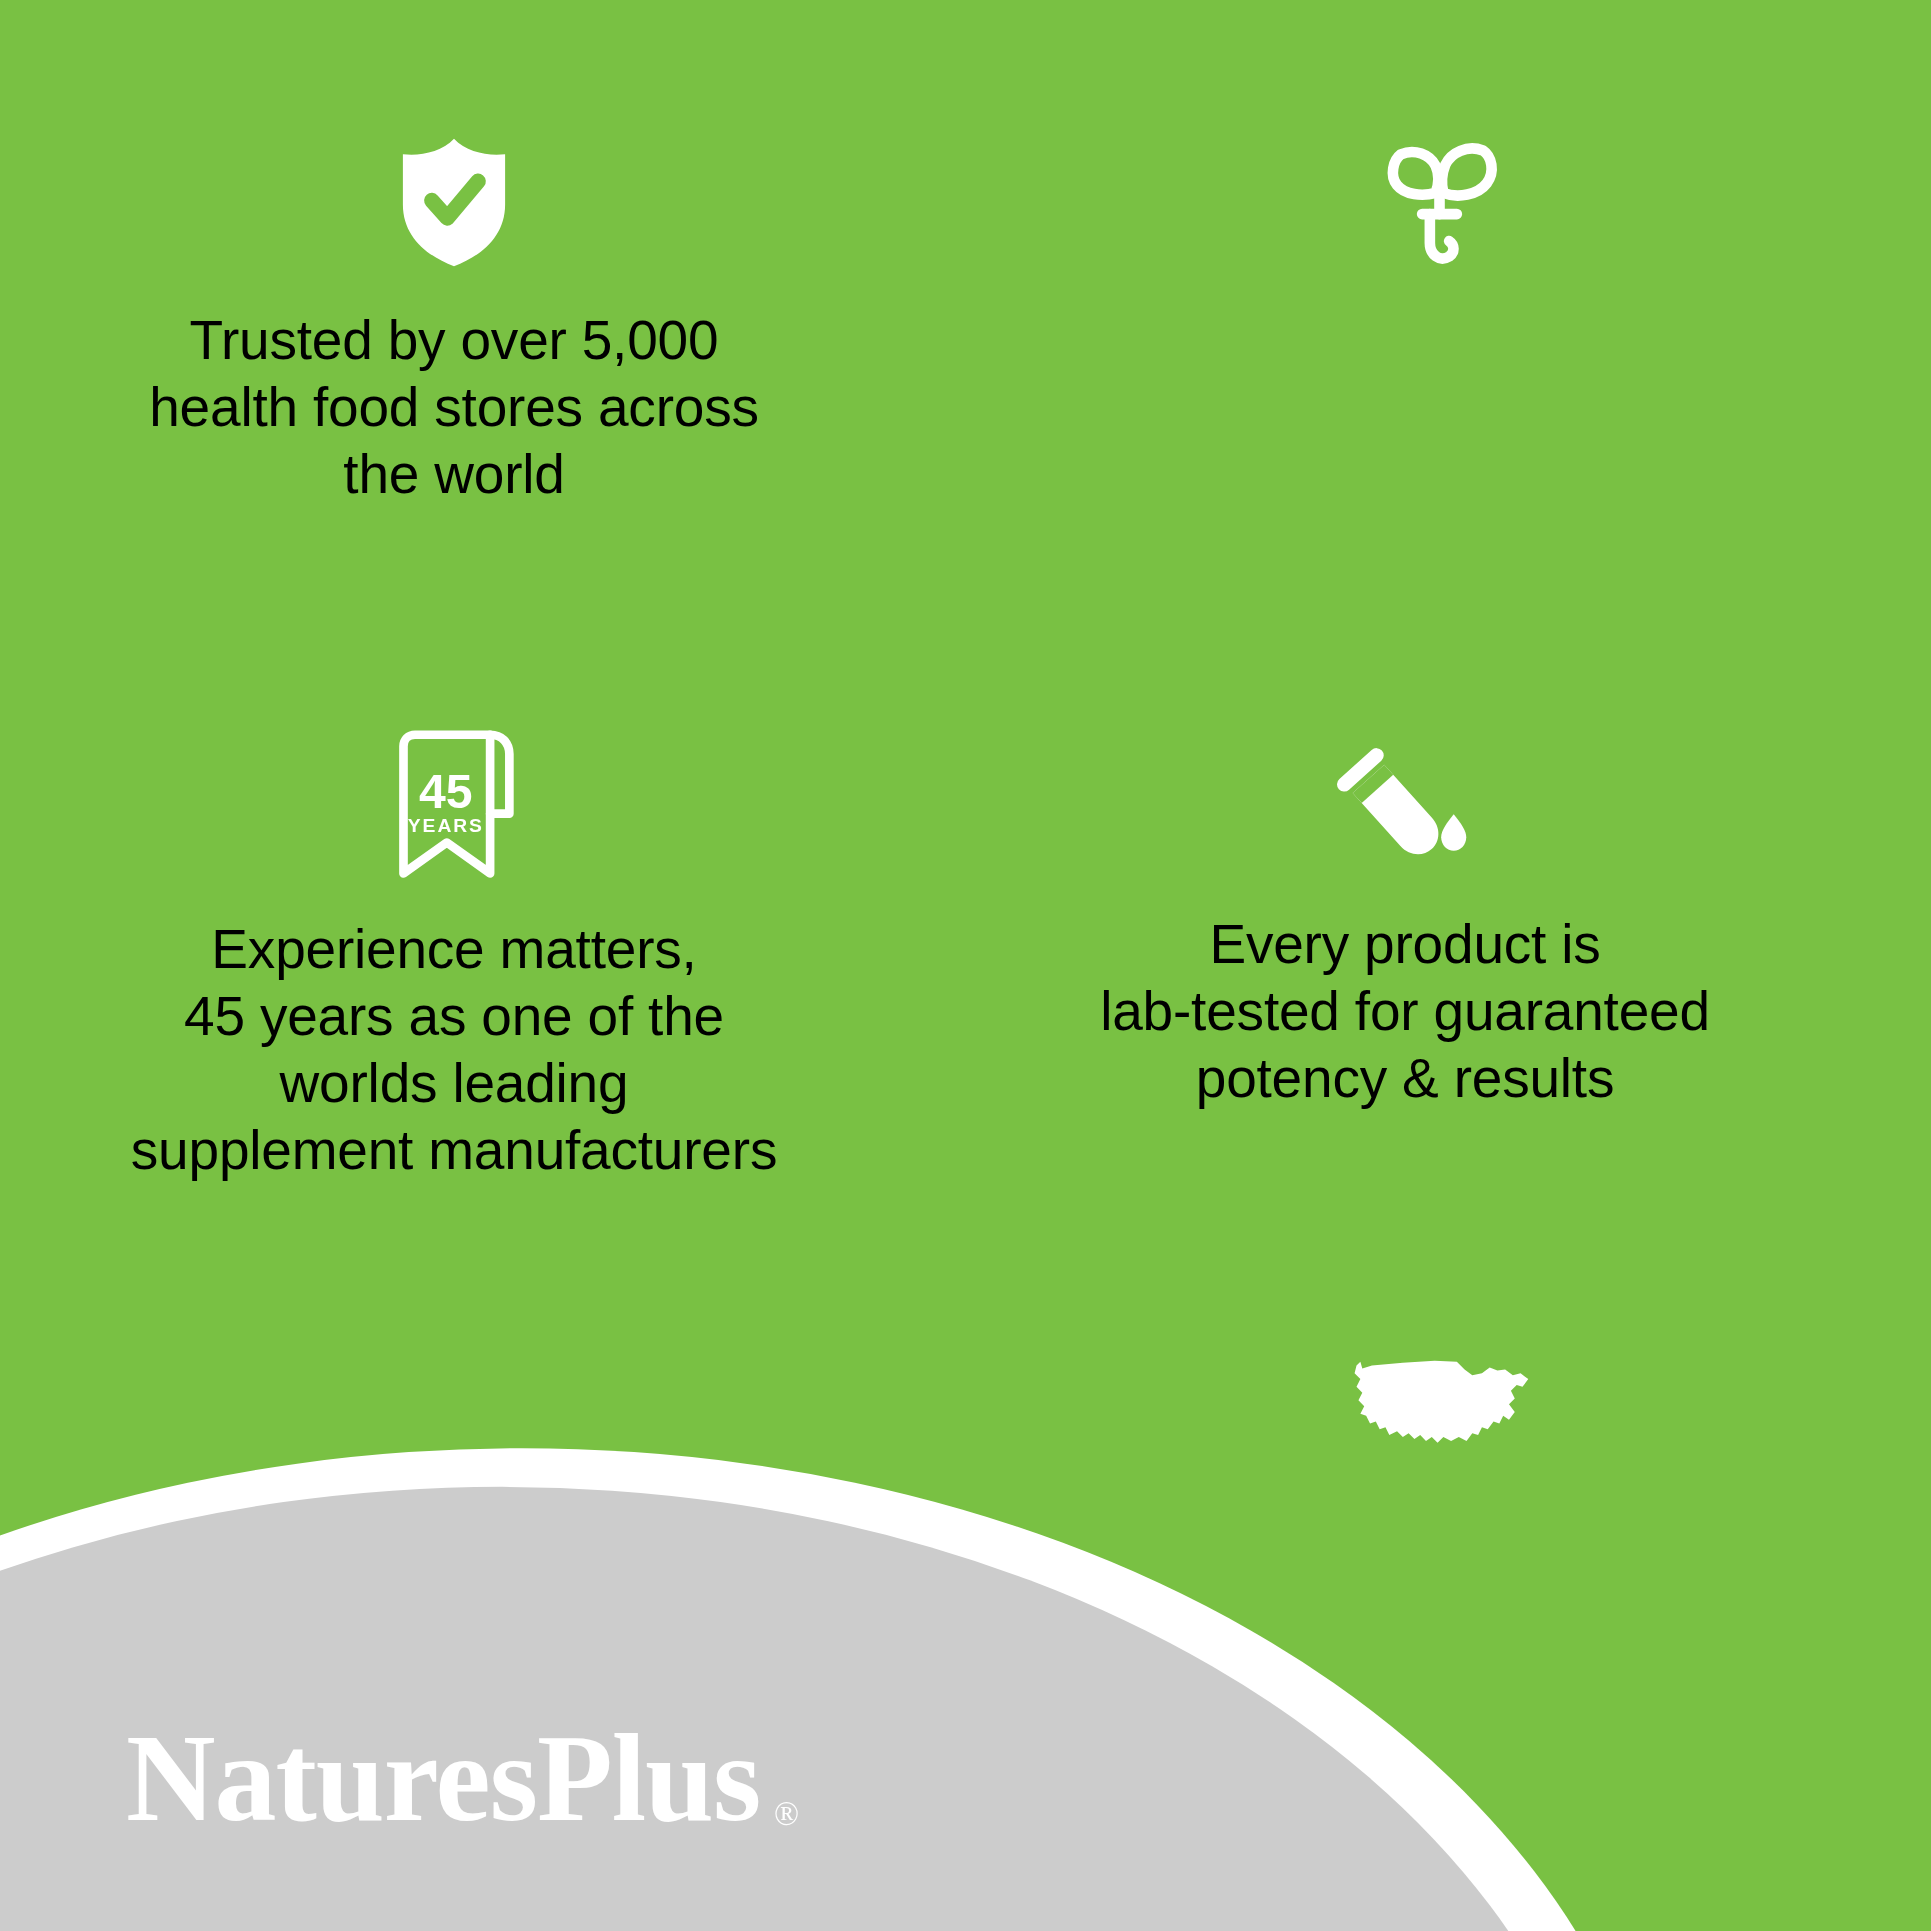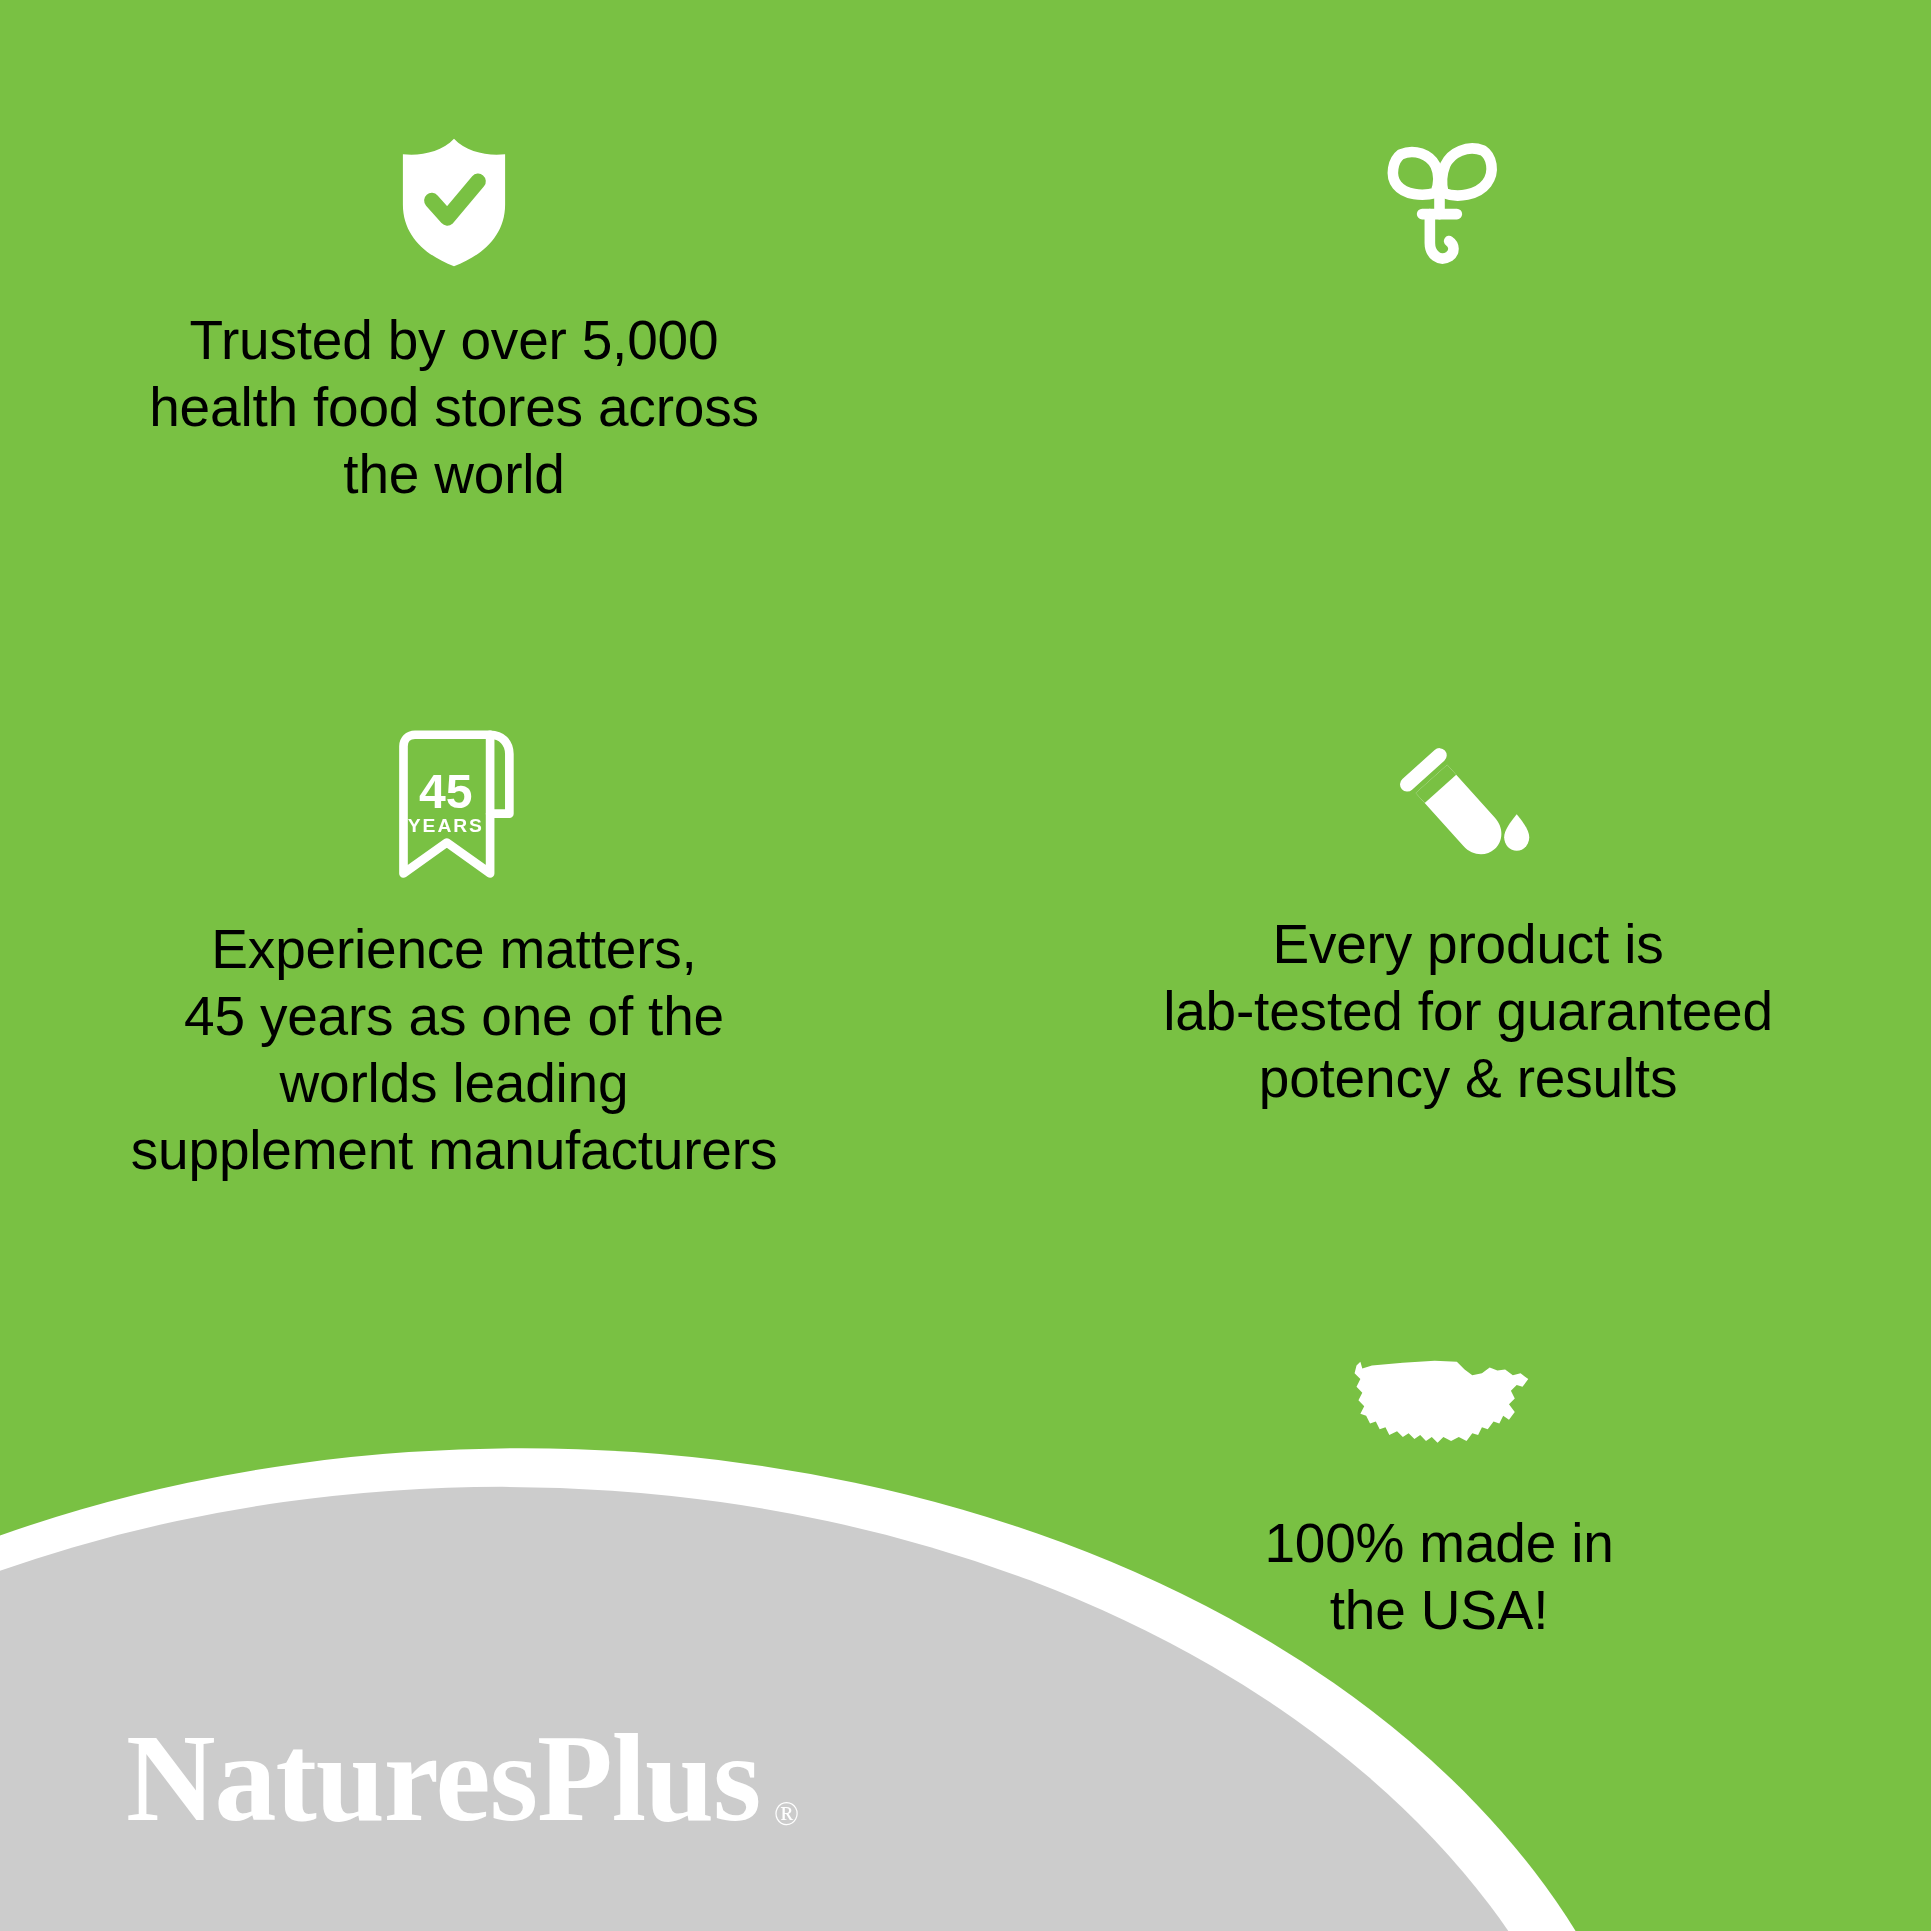--- a/index.html
+++ b/index.html
@@ -49,21 +49,21 @@
     font-weight: 500;
     letter-spacing: -0.2px;
     white-space: pre-line;
     margin-top: 37px;
   }
 
   
   .cell-trusted      { left: 58px;   top: 135px;  width: 792px; }
   .cell-stateofart   { left: 985px; top: 135px;  width: 908px; }
   .cell-experience   { left: 58px;   top: 729px;  width: 792px; }
-  .cell-labtested    { left: 1014px; top: 739px;  width: 908px; }
+  .cell-labtested    { left: 951px; top: 739px;  width: 908px; }
   .cell-usa          { left: 985px; top: 1352px; width: 908px; }
 
   .cell-experience .caption { margin-top: 33px; }
   .cell-usa .caption { margin-top: 42px; }
 
   
   .logo {
     position: absolute;
     left: 126px;
     top: 1717px;
@@ -176,22 +176,20 @@
           <path fill="#FFFFFF" d="
             M14 14 L18 10 L20 17 L30 14 L62 11 L95 9 L118 10 L126 18 L134 24
             L144 22 L152 16 L160 19 L168 18 L176 24 L184 22 L192 28 L186 36
             L180 34 L174 40 L178 48 L172 54 L178 62 L172 70 L166 66 L162 74
             L156 72 L150 80 L144 78 L140 86 L134 84 L128 92 L120 88 L112 92
             L104 88 L98 94 L92 88 L86 92 L80 86 L74 90 L68 84 L62 88 L56 82
             L48 86 L44 78 L38 80 L34 72 L28 74 L24 66 L18 64 L22 56 L16 50
             L20 42 L14 36 L18 28 L12 22 Z"></path>
         </svg>
       </span>
-      <div class="caption">100% made in
-the USA!</div>
     </div>
 
   </div>
 
   <div class="logo">
     <span class="logo-word">NaturesPlus</span>
     <span class="logo-reg">®</span>
   </div>
 
 </div>

